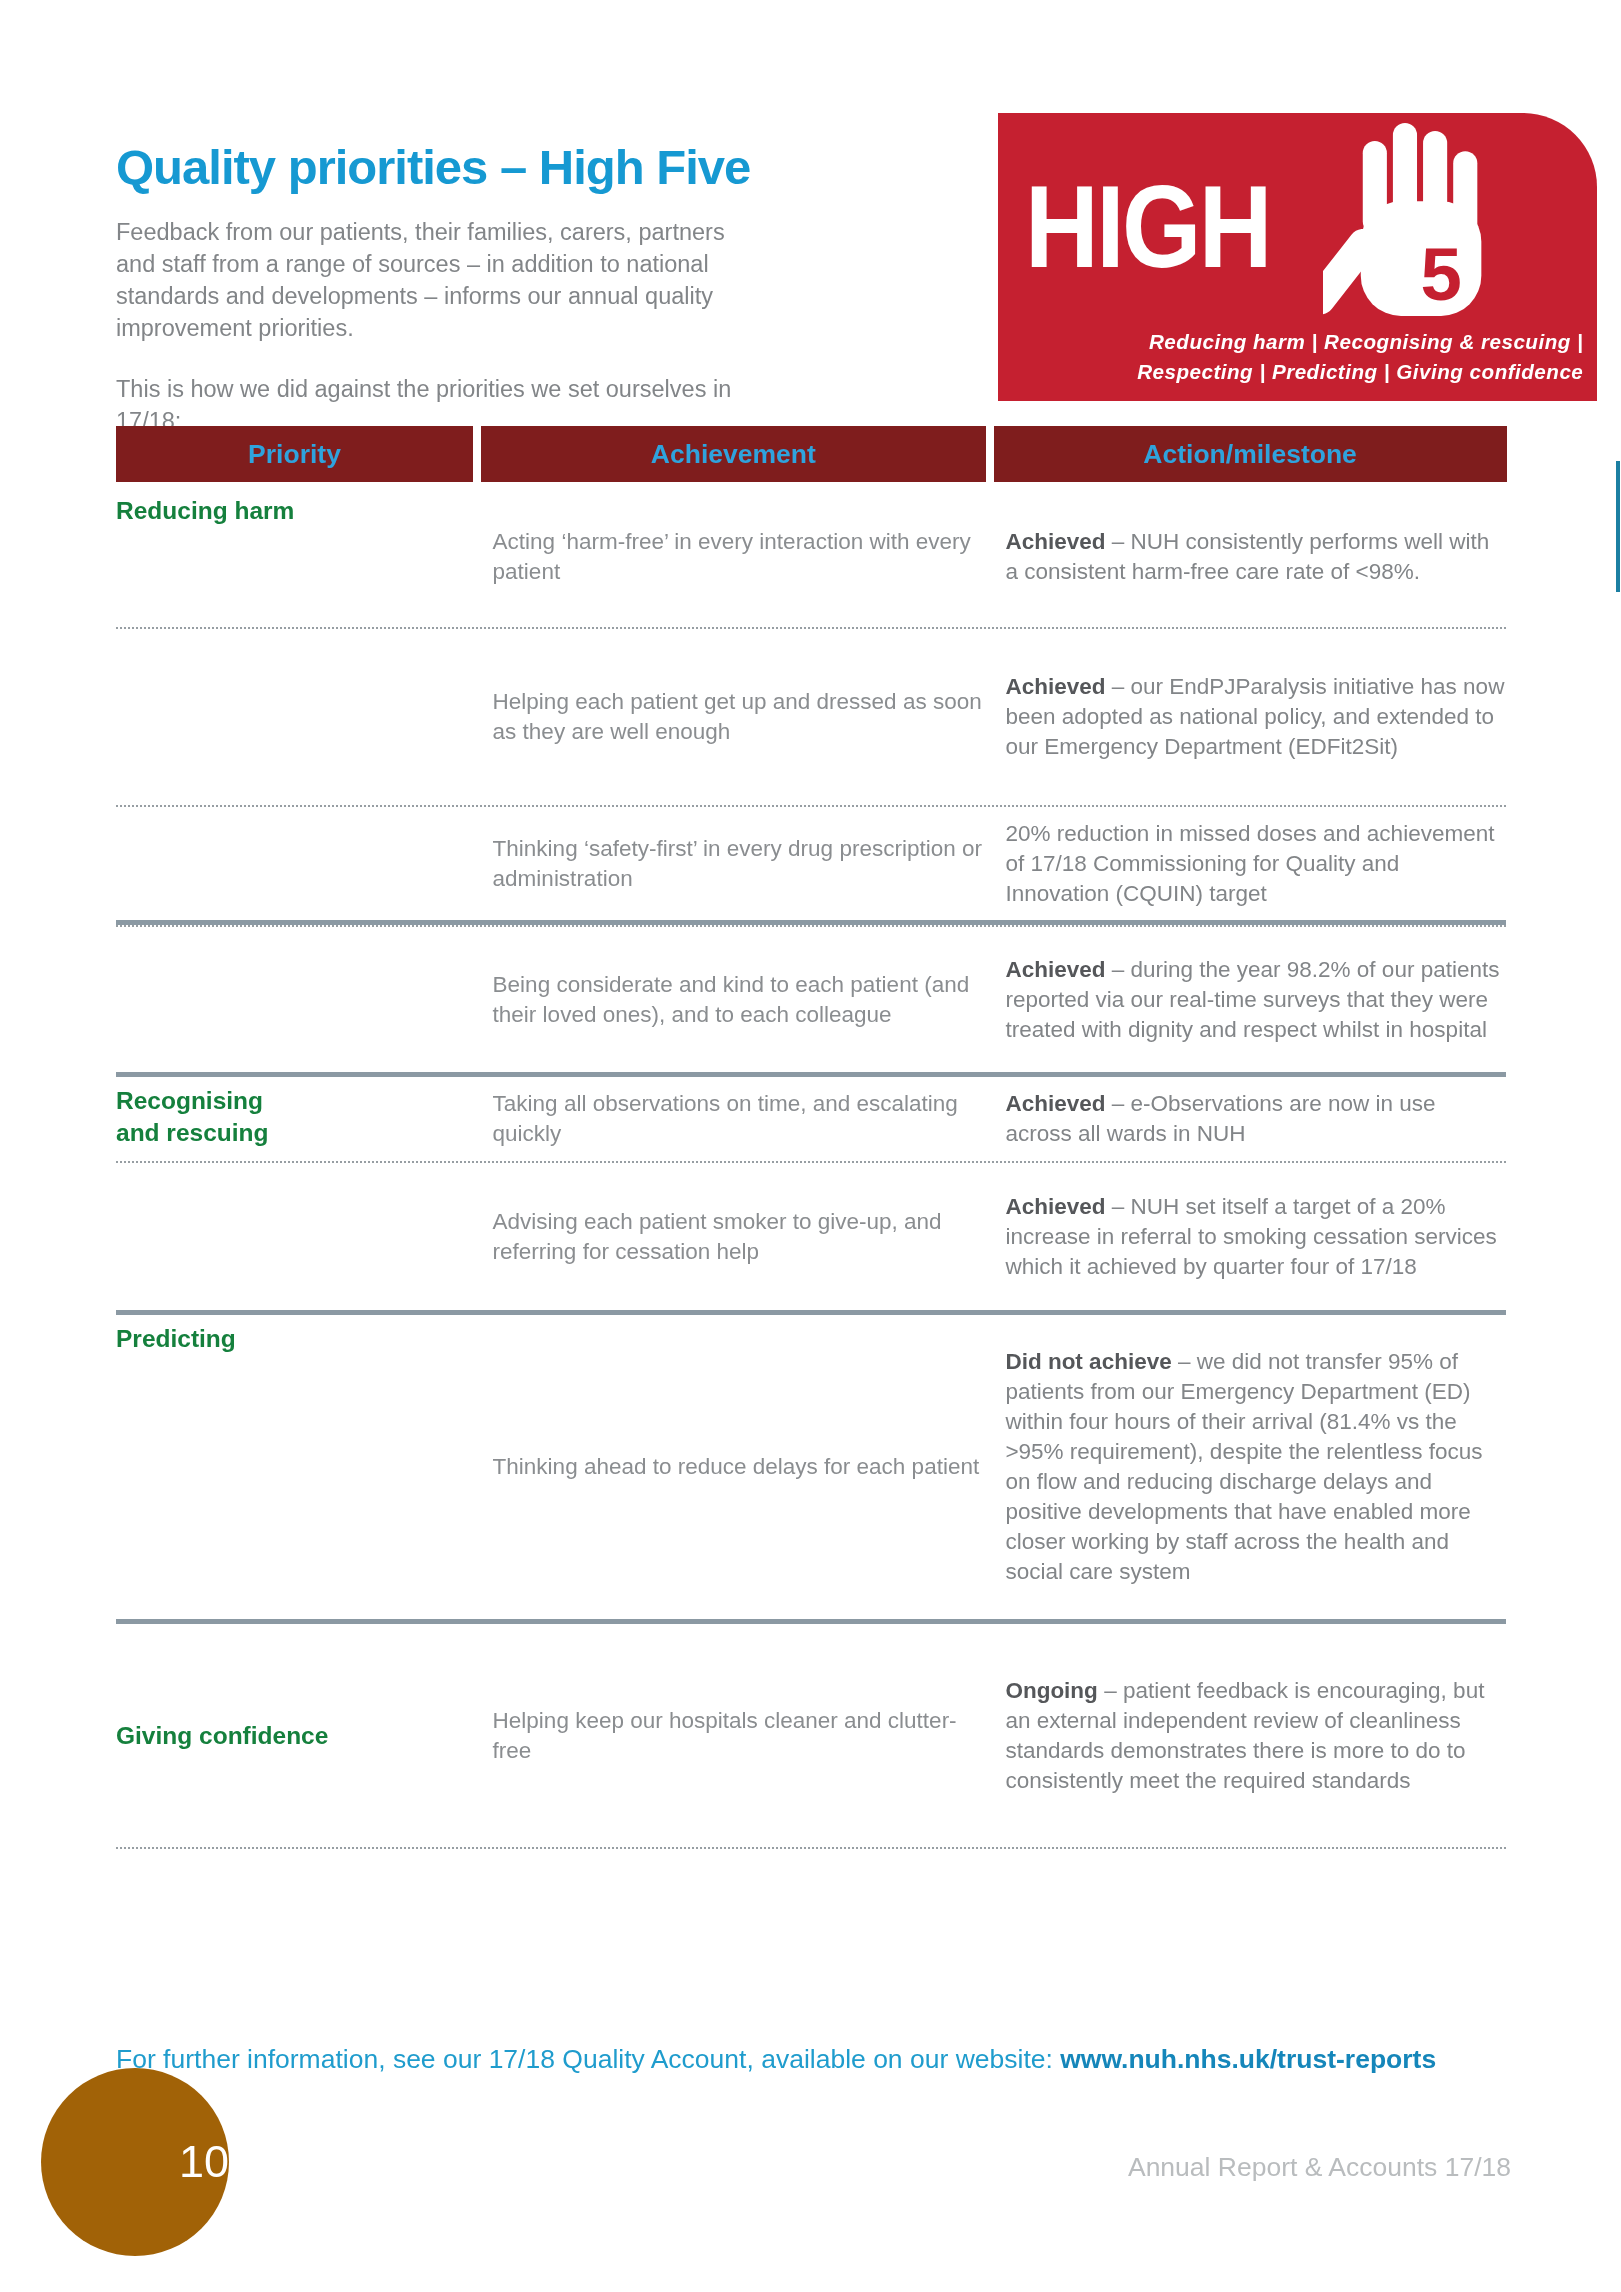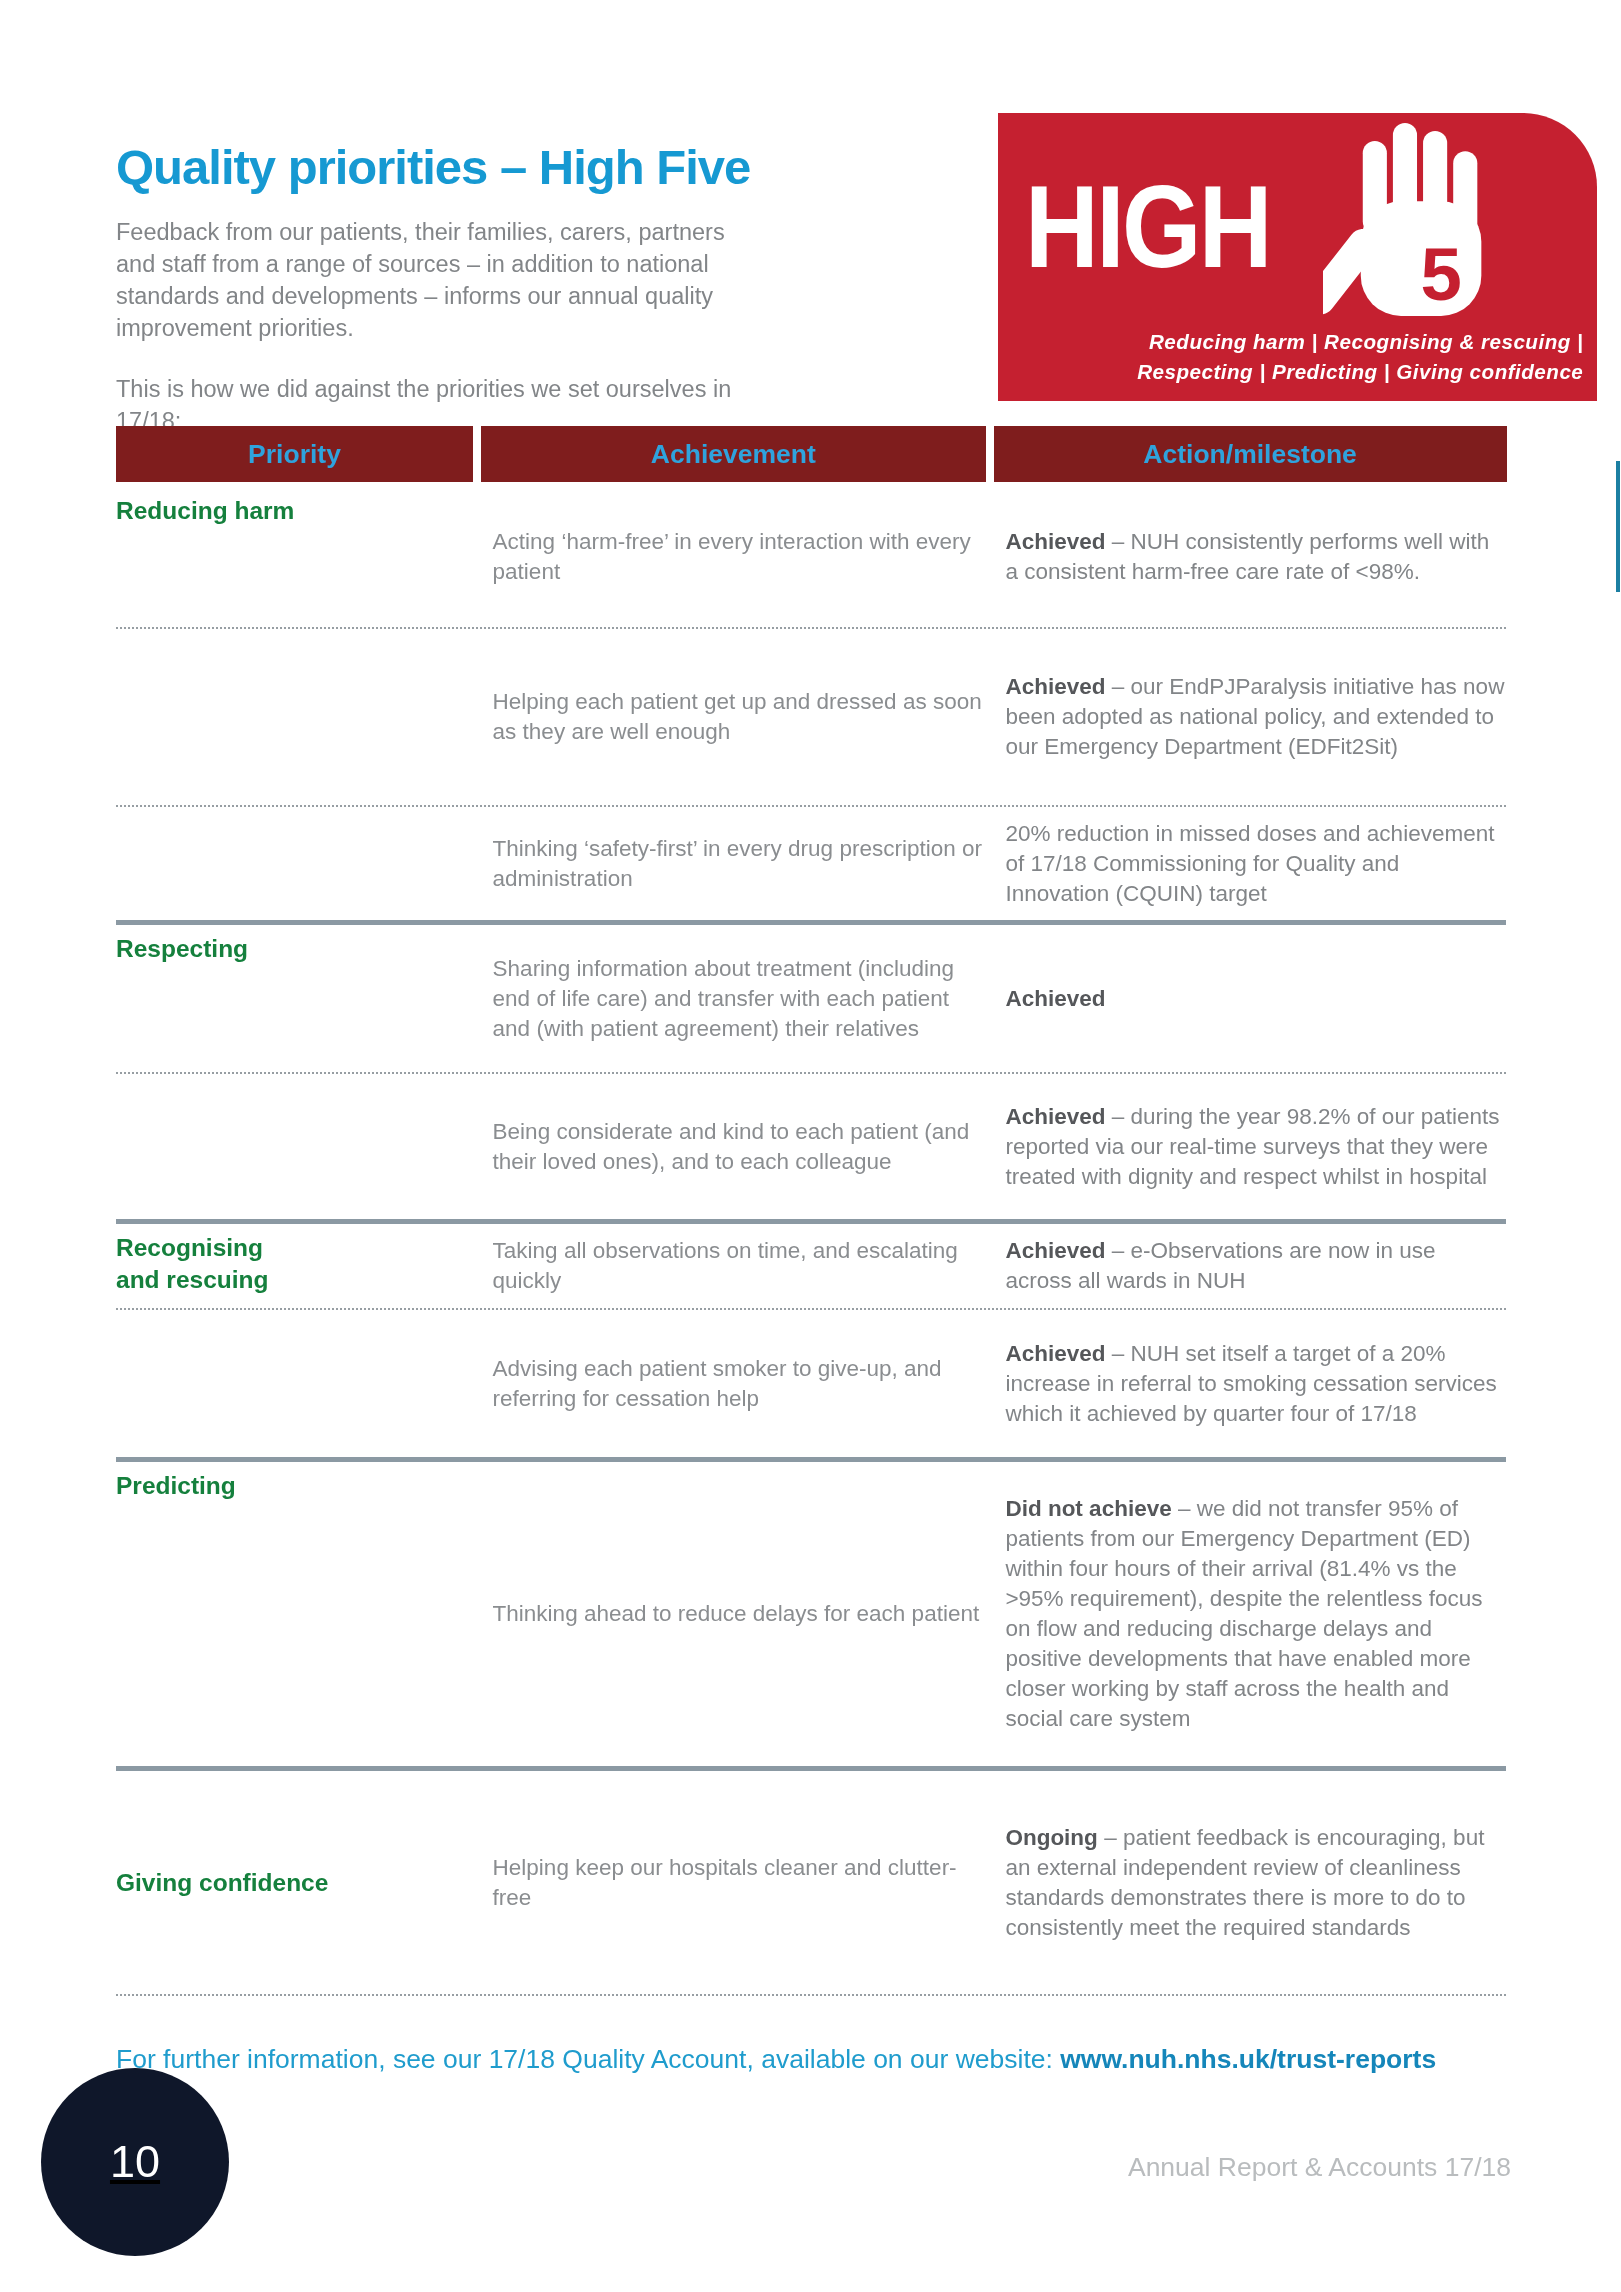--- a/index.html
+++ b/index.html
@@ -57,21 +57,21 @@
   .sep-solid  { height:4.9px; background:#8b99a3; }
 
   
   .footer-note {
     position:absolute; left:116px; top:2017px; width:1431px;
     font-size:26.5px; color:#1f9ccd;
   }
   .footer-link { font-weight:bold; color:#1586ba; }
   .page-badge {
     position:absolute; left:41px; top:2068px; width:188px; height:188px;
-    border-radius:50%; background:#0f172a; display:flex; align-items:center; justify-content:center;text-decoration:underline;
+    border-radius:50%; background:#a16207; display:flex; align-items:center; justify-content:flex-end;
   }
   .page-number { color:#ffffff; font-size:45px; }
   .report-label {
     position:absolute; right:110px; top:2152px;
     color:#b9bcbe; font-size:26.5px;
   }
   .edge-tab {
     position:absolute; left:1616px; top:461px; width:3.9px; height:131px; background:#1c7fa2;
   }
 </style>
@@ -126,25 +126,20 @@
       <div class="cell-action">Helping each patient get up and dressed as soon as they are well enough</div>
       <div class="cell-achievement"><span class="ach-bold">Achieved</span><span> – our EndPJParalysis initiative has now been adopted as national policy, and extended to our Emergency Department (EDFit2Sit)</span></div>
     </div>
   <div class="sep-dotted"></div>
     <div class="row" style="min-height: 110px;">
       <div class="cell-priority"></div>
       <div class="cell-action">Thinking ‘safety-first’ in every drug prescription or administration</div>
       <div class="cell-achievement"><span class="ach-bold"></span><span>20% reduction in missed doses and achievement of 17/18 Commissioning for Quality and Innovation (CQUIN) target</span></div>
     </div>
   <div class="sep-solid"></div>
-    <div class="row" style="min-height: 147px;">
-      <div class="cell-priority">Respecting</div>
-      <div class="cell-action">Sharing information about treatment (including end of life care) and transfer with each patient and (with patient agreement) their relatives</div>
-      <div class="cell-achievement"><span class="ach-bold">Achieved</span><span></span></div>
-    </div>
   <div class="sep-dotted"></div>
     <div class="row" style="min-height: 145px;">
       <div class="cell-priority"></div>
       <div class="cell-action">Being considerate and kind to each patient (and their loved ones), and to each colleague</div>
       <div class="cell-achievement"><span class="ach-bold">Achieved</span><span> – during the year 98.2% of our patients reported via our real-time surveys that they were treated with dignity and respect whilst in hospital</span></div>
     </div>
   <div class="sep-solid"></div>
     <div class="row" style="min-height: 84px;">
       <div class="cell-priority">Recognising
 and rescuing</div>

